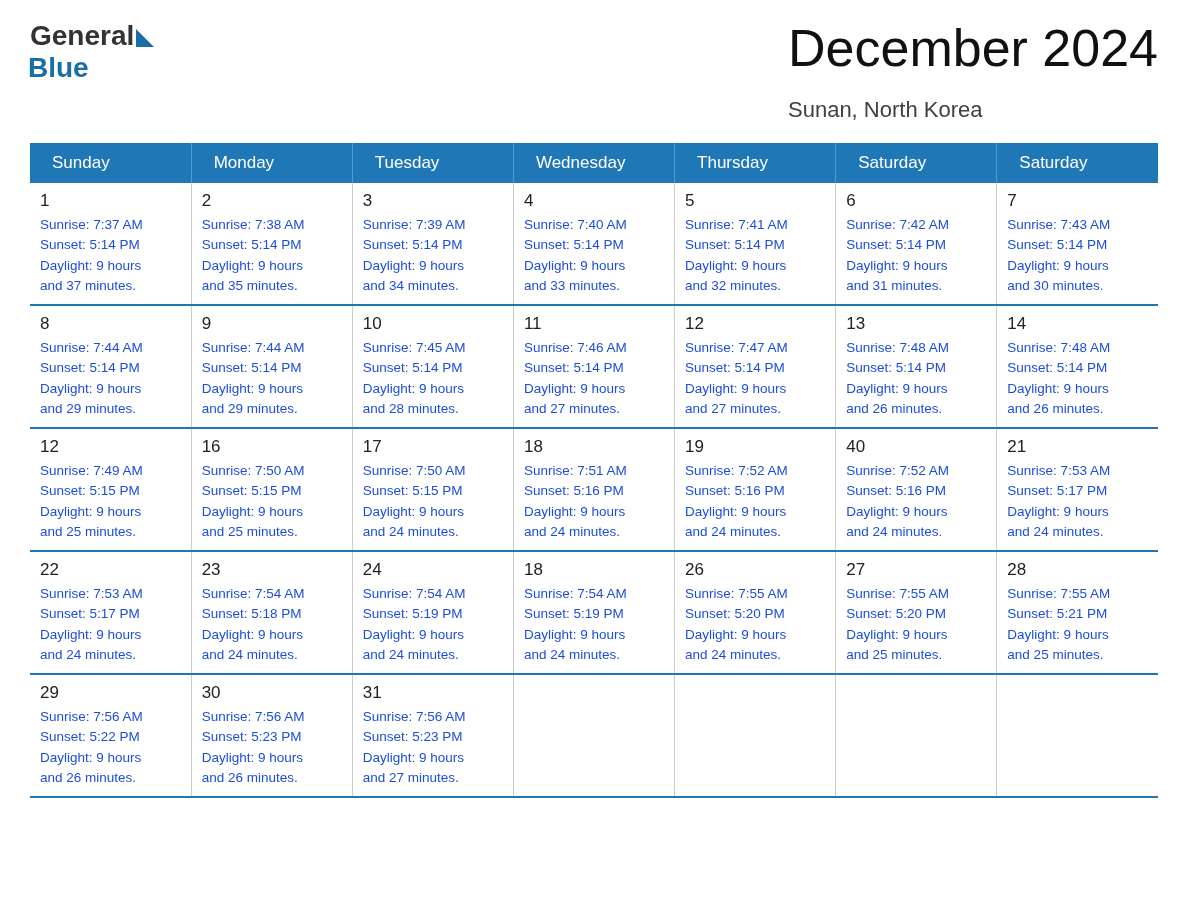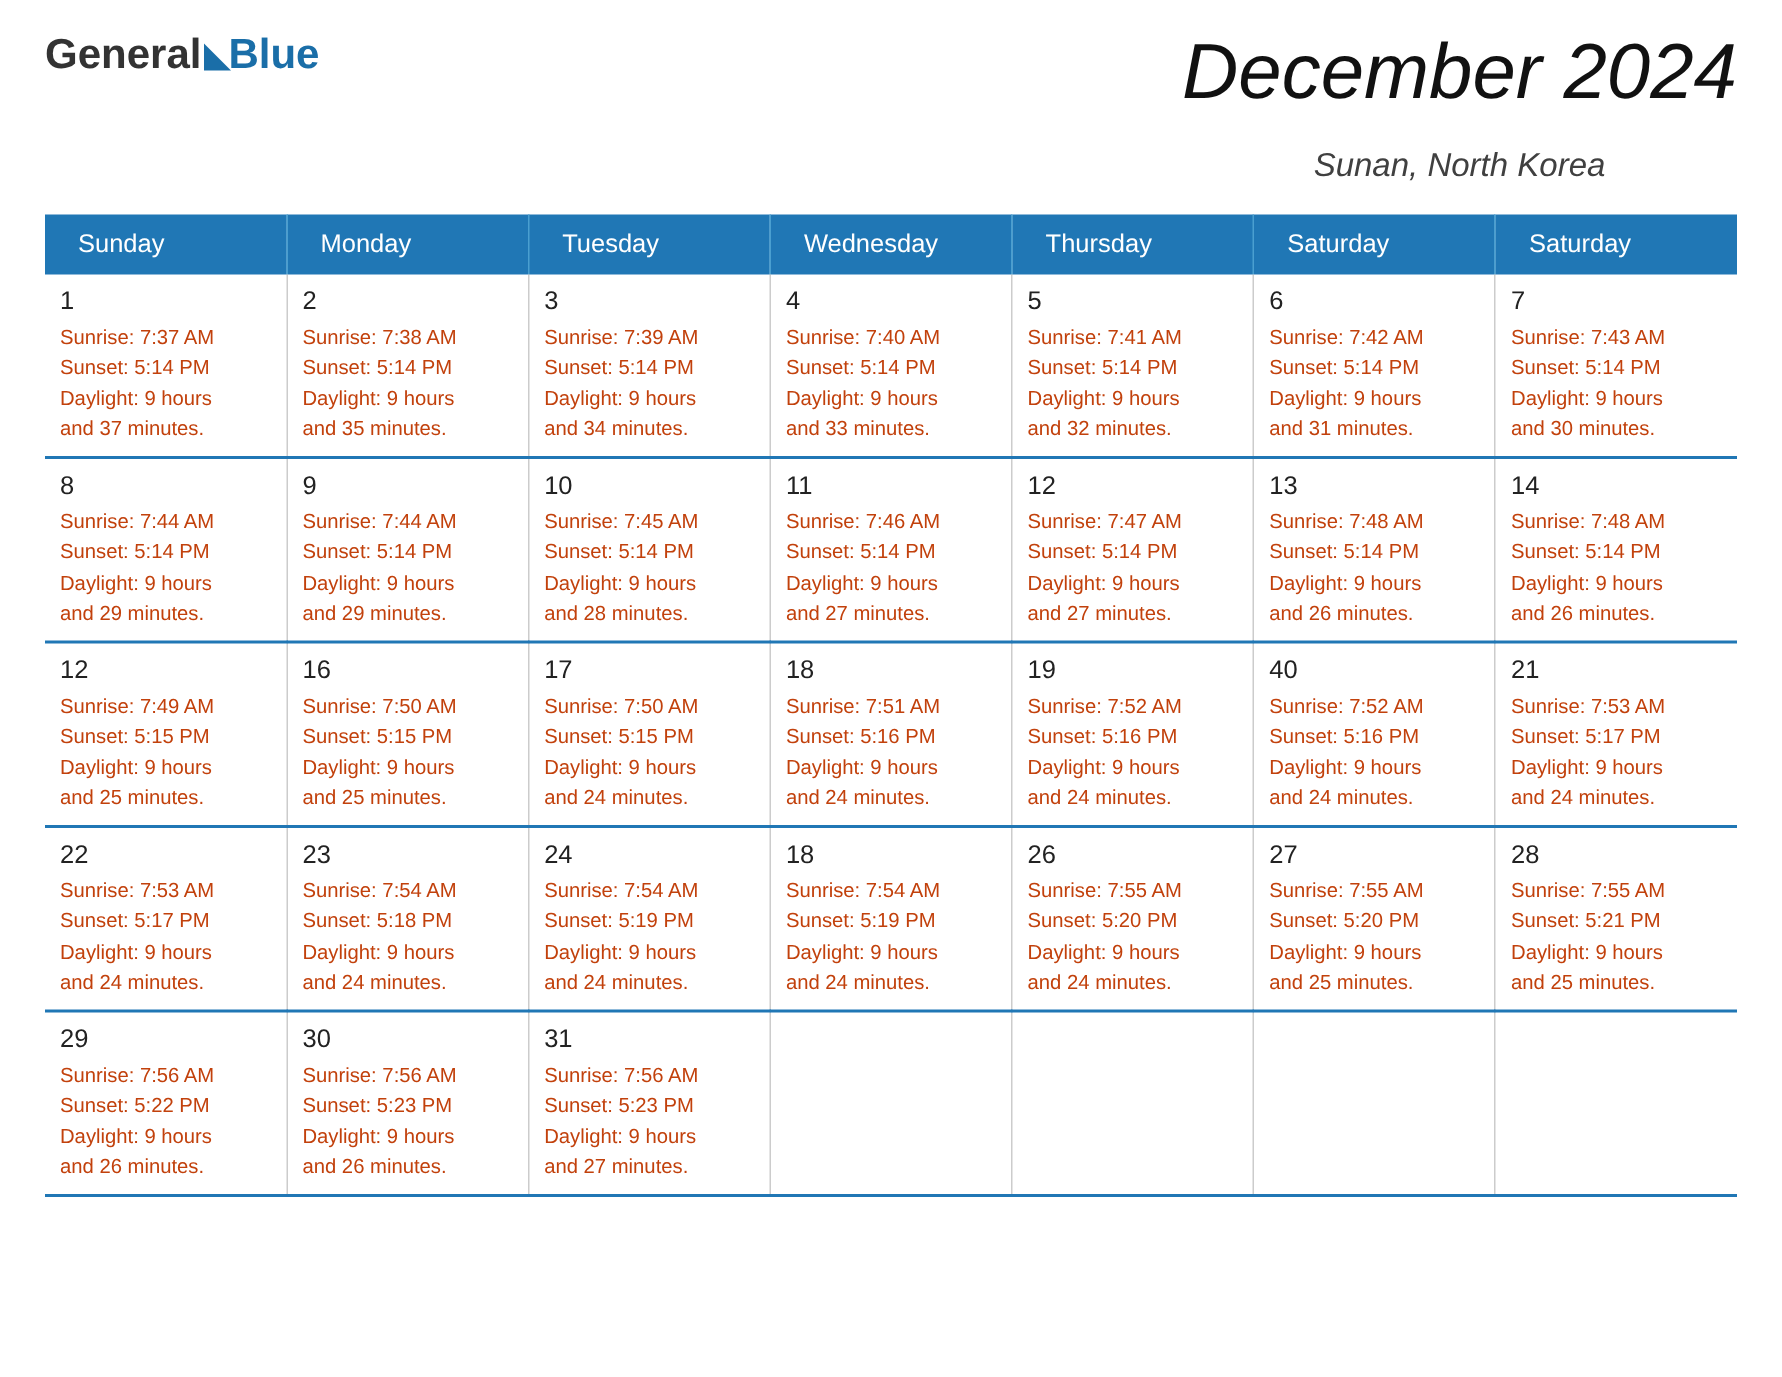--- a/index.html
+++ b/index.html
@@ -11,21 +11,21 @@
       min-height: 918px;
     }
     .header {
       display: flex;
       justify-content: space-between;
       align-items: flex-start;
       margin-bottom: 20px;
     }
     .logo {
       display: flex;
-      flex-direction: row;
+      flex-direction: column;
       align-items: flex-start;
     }
     .logo-top {
       display: flex;
       align-items: center;
     }
     .logo-general {
       font-size: 28px;
       font-weight: bold;
       color: #333;
@@ -40,22 +40,21 @@
       margin-top: 4px;
     }
     .logo-blue {
       font-size: 28px;
       font-weight: bold;
       color: #1a6ea8;
       margin-left: -2px;
       text-align: center;
     }
     .title-area {
-      text-align: center;
-      font-style: italic;
+      text-align: left;
     }
     .month-title {
       font-size: 52px;
       font-weight: normal;
       color: #111;
       line-height: 1.1;
     }
     .location {
       font-size: 22px;
       color: #404040;
@@ -96,21 +95,21 @@
     }
     .day-number {
       font-size: 17px;
       font-weight: normal;
       display: block;
       margin-bottom: 4px;
     }
     .day-info {
       font-size: 13.5px;
       line-height: 1.5;
-      color: #c2410c;
+      color: #1d4ed8;
     }
     .empty-cell {
       background: #fff;
     }
   </style>
 </head>
 <body>
 
 <div class="header">
   <div class="logo">

